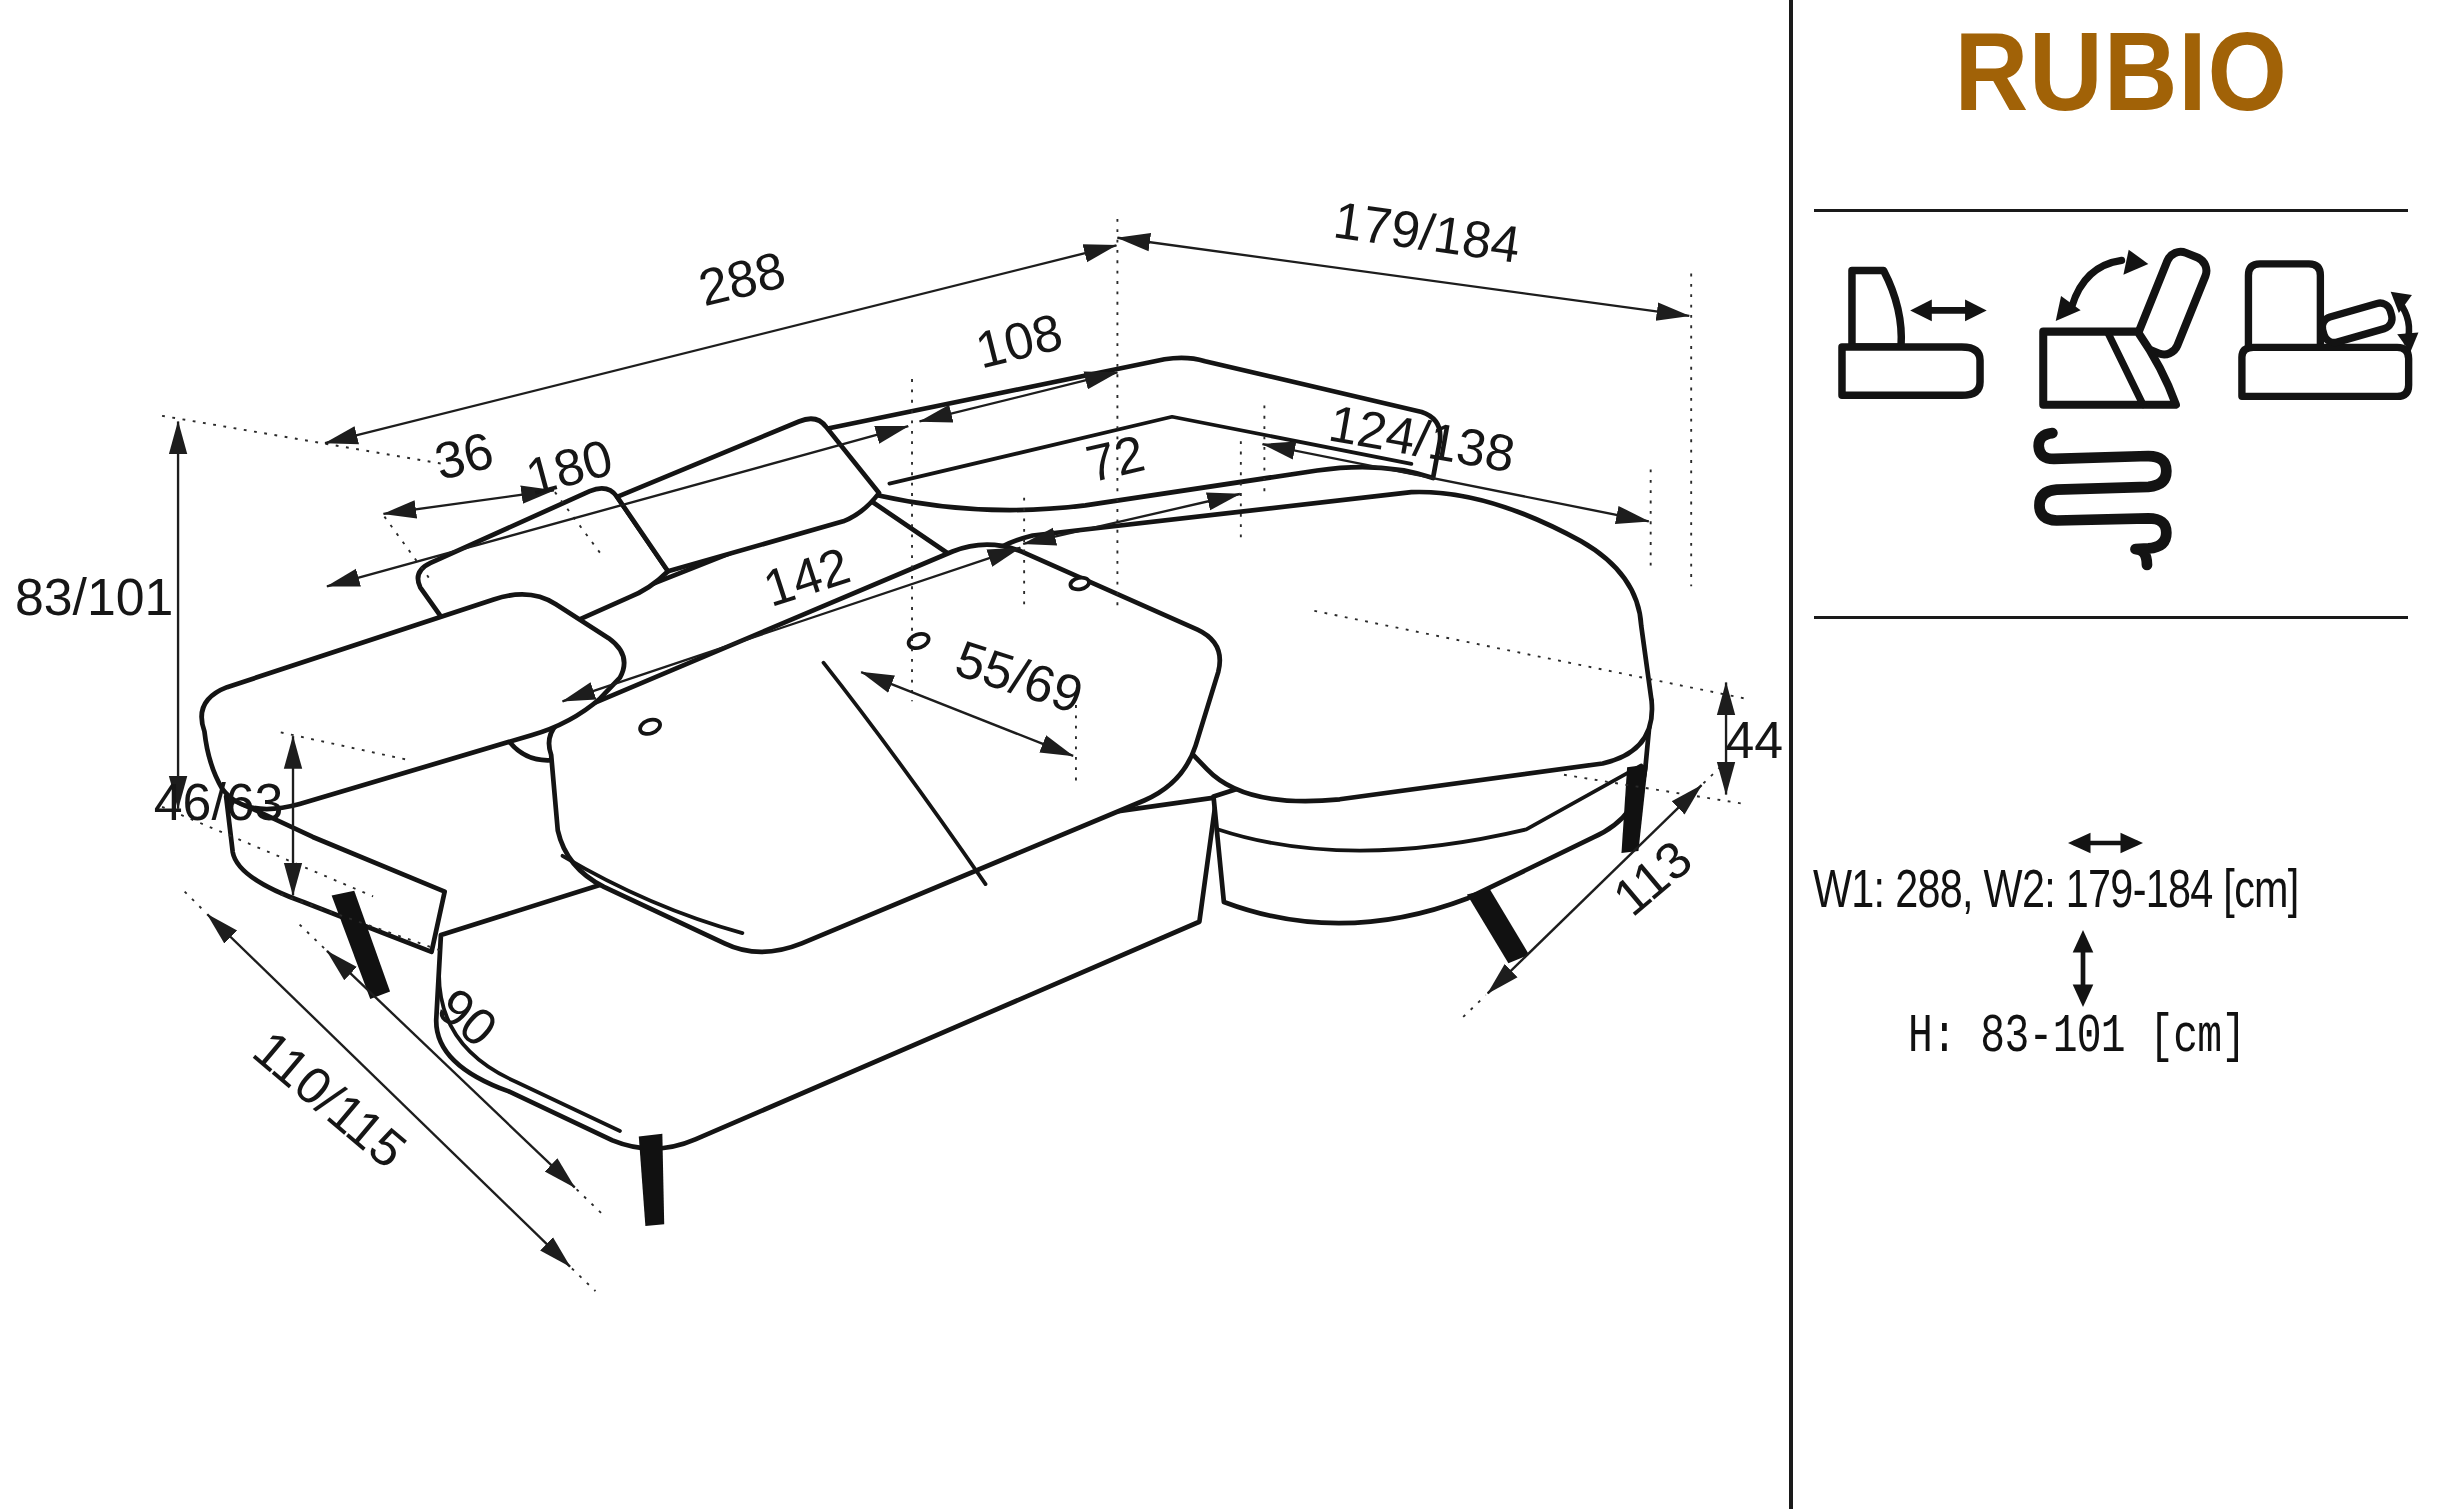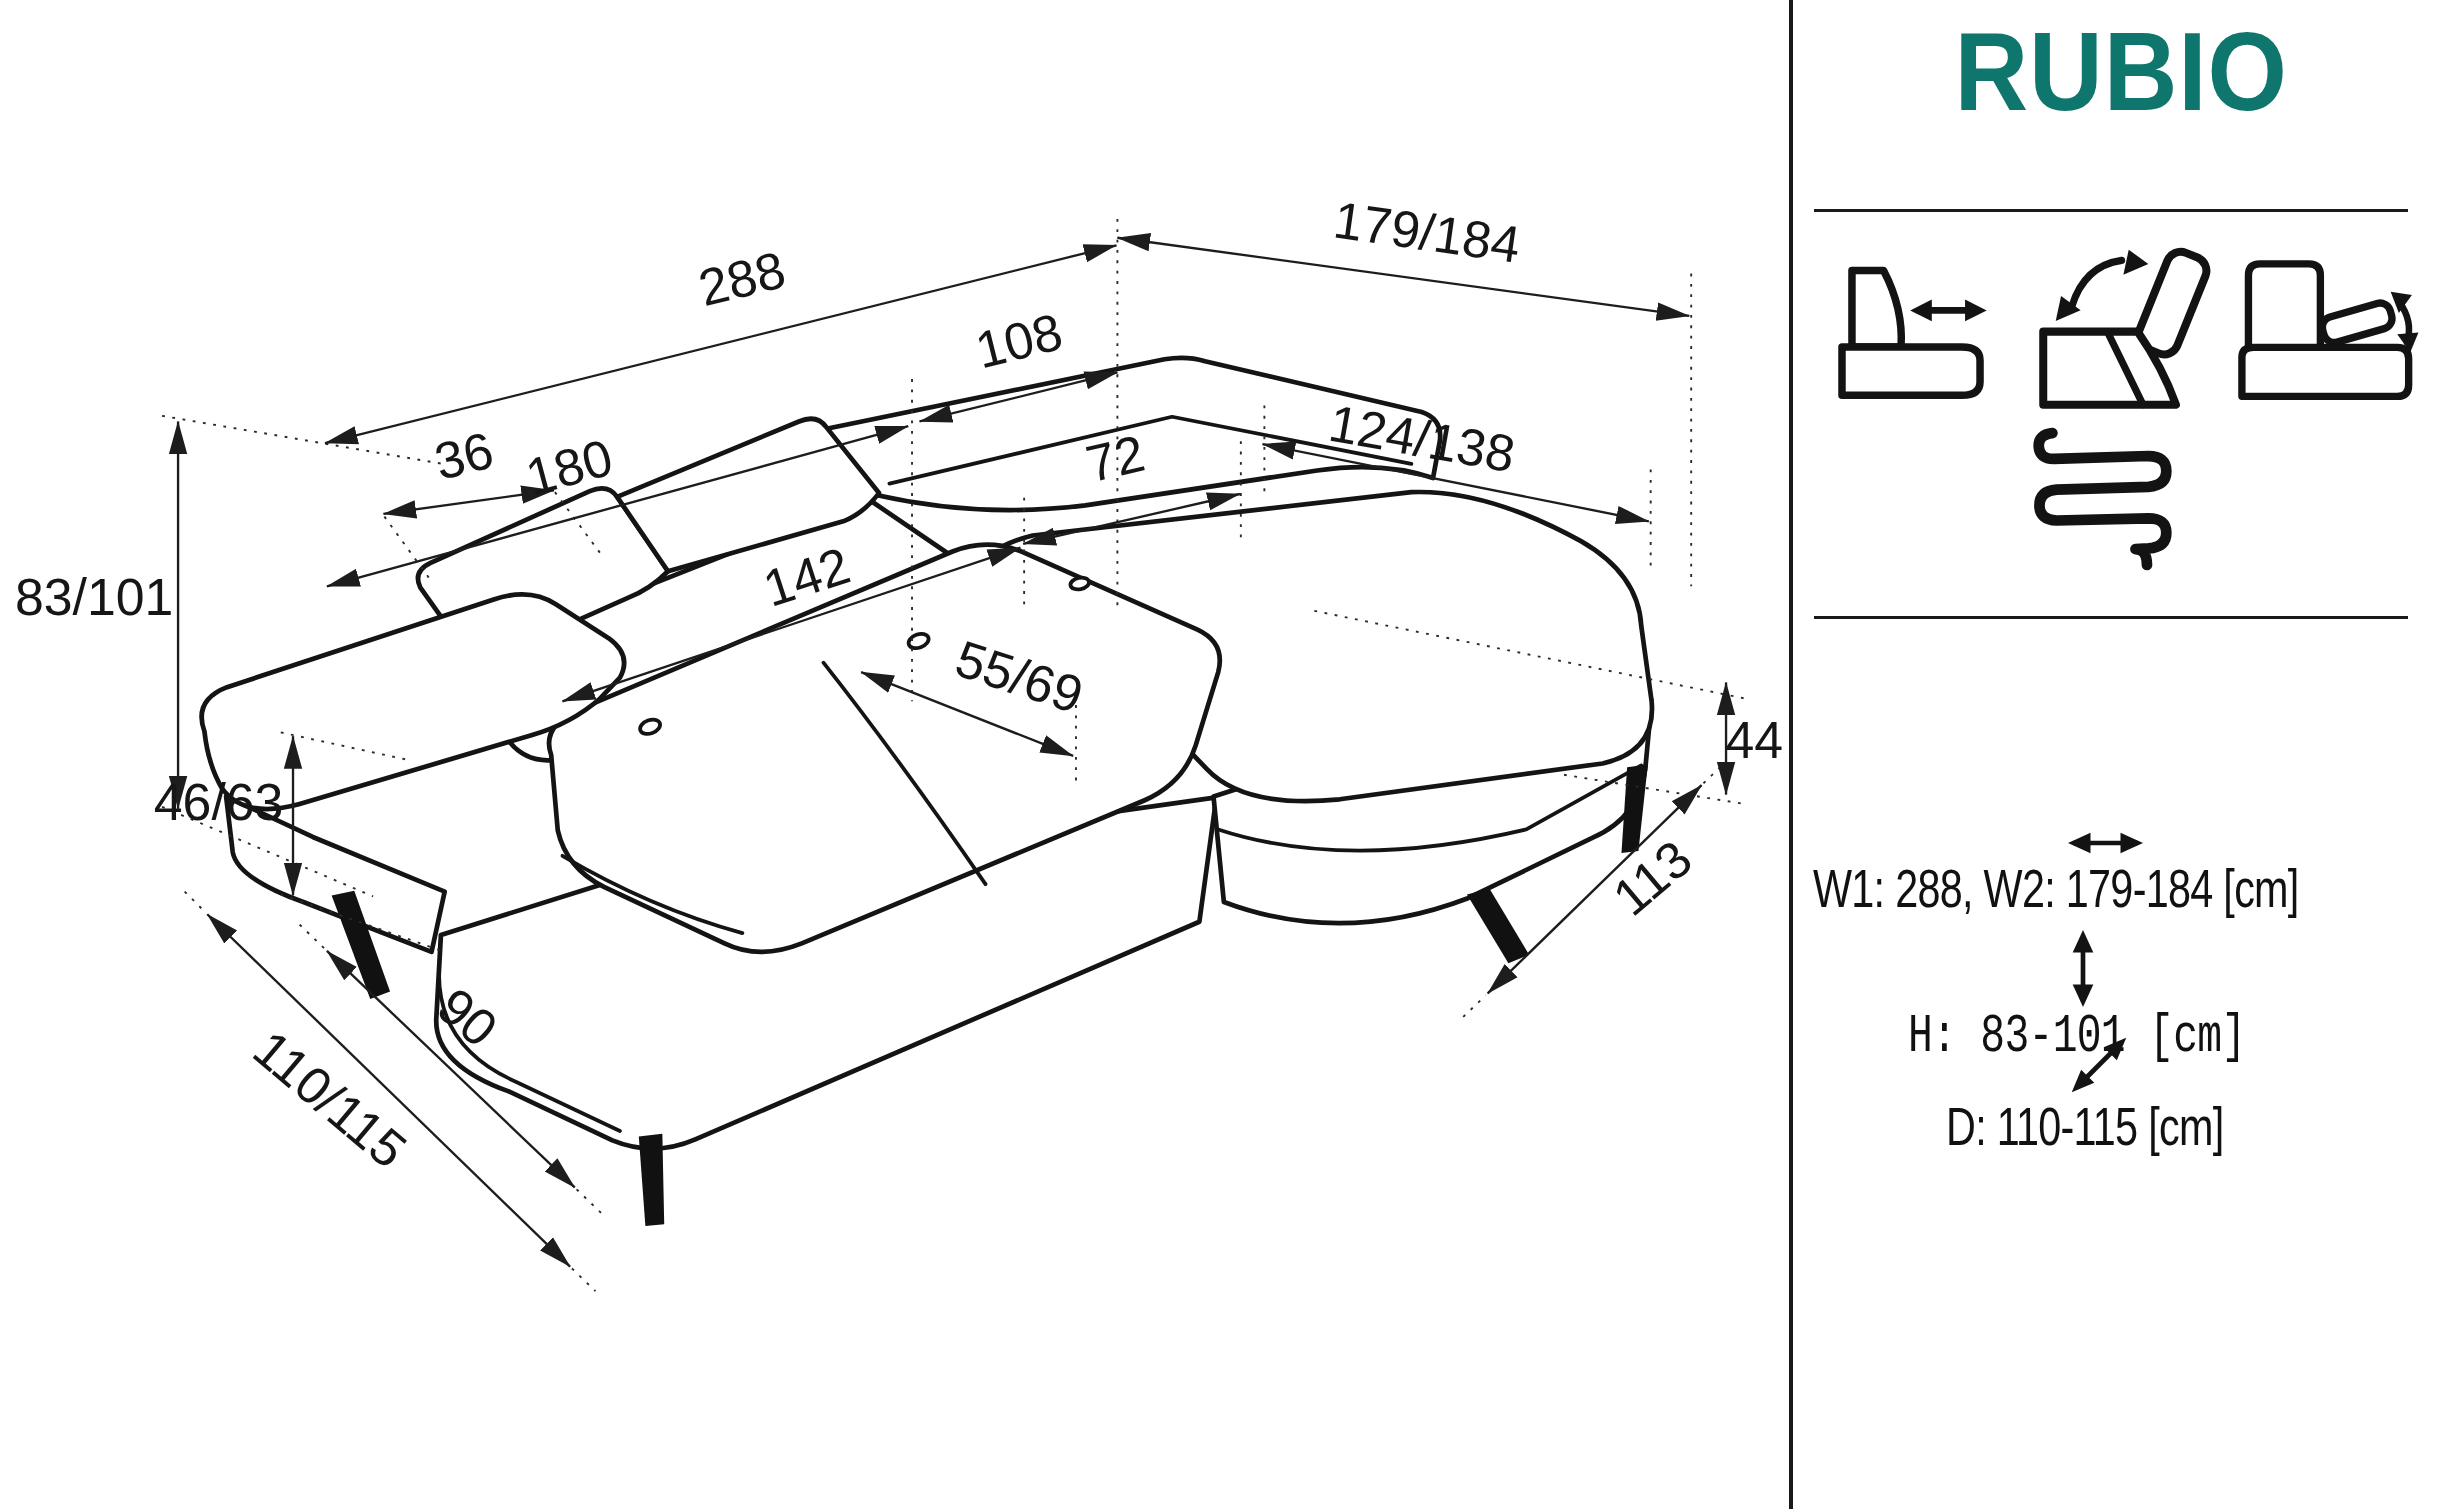--- a/index.html
+++ b/index.html
@@ -2,21 +2,21 @@
 <html style="font-size:15px"><head>
 <meta charset="utf-8">
 <style>
   html,body{margin:0;padding:0;background:#e8e8e8;}
   .canvas{position:relative;width:2450px;height:1510px;background:#fff;overflow:hidden;
           font-family:"Liberation Sans",sans-serif;color:#111;}
   .drawing-svg{position:absolute;left:0;top:0;}
   .divider-v{position:absolute;left:1789px;top:0;width:3.8px;height:1510px;background:#1a1a1a;}
   .panel{position:absolute;left:1792px;top:0;width:658px;height:1510px;}
   .panel-title{position:absolute;left:0;top:7.5px;width:658px;text-align:center;
-               font-size:111px;font-weight:bold;letter-spacing:0.9px;color:#0f766e;}
+               font-size:111px;font-weight:bold;letter-spacing:0.9px;color:#a16207;}
   .panel-title span{display:inline-block;transform:scaleX(.92);transform-origin:50% 50%;}
   .rule{position:absolute;left:21.7px;width:594px;height:2.8px;background:#1a1a1a;}
   .rule1{top:209px;} .rule2{top:616px;}
   .ico{position:absolute;}
   .spec-row{position:absolute;left:21px;width:622px;height:81px;display:flex;align-items:center;flex-direction:column;}
   .spec-icon{width:113px;display:flex;justify-content:flex-start;align-items:center;}
   .spec-text{font-size:53px;white-space:nowrap;letter-spacing:-0.9px;}
   .spec-text span{display:inline-block;transform:scaleX(.78);transform-origin:0 50%;}
   text{font-family:"Liberation Sans",sans-serif;fill:#161616;}
   .dl{font-size:55px;}
@@ -191,27 +191,15 @@
           <line x1="16" y1="8" x2="16" y2="74" stroke="#131313" stroke-width="5"></line>
           <path d="M16,0 L5,24 L27,24 Z" fill="#131313"></path>
           <path d="M16,82 L5,58 L27,58 Z" fill="#131313"></path>
         </svg>
       </div>
       <div class="spec-text">
         <span>H: 83-101 [cm]</span>
       </div>
     </div>
 
-    <div class="spec-row" style="top:1034px;">
-      <div class="spec-icon">
-        <svg width="62" height="62" viewBox="0 0 66 66">
-          <line x1="12" y1="54" x2="54" y2="12" stroke="#131313" stroke-width="5"></line>
-          <path d="M62,4 L52,28 L38,14 Z" fill="#131313"></path>
-          <path d="M4,62 L14,38 L28,52 Z" fill="#131313"></path>
-        </svg>
-      </div>
-      <div class="spec-text">
-        <span>D: 110-115 [cm]</span>
-      </div>
-    </div>
   </div>
 </div>
 
 
 </body></html>

